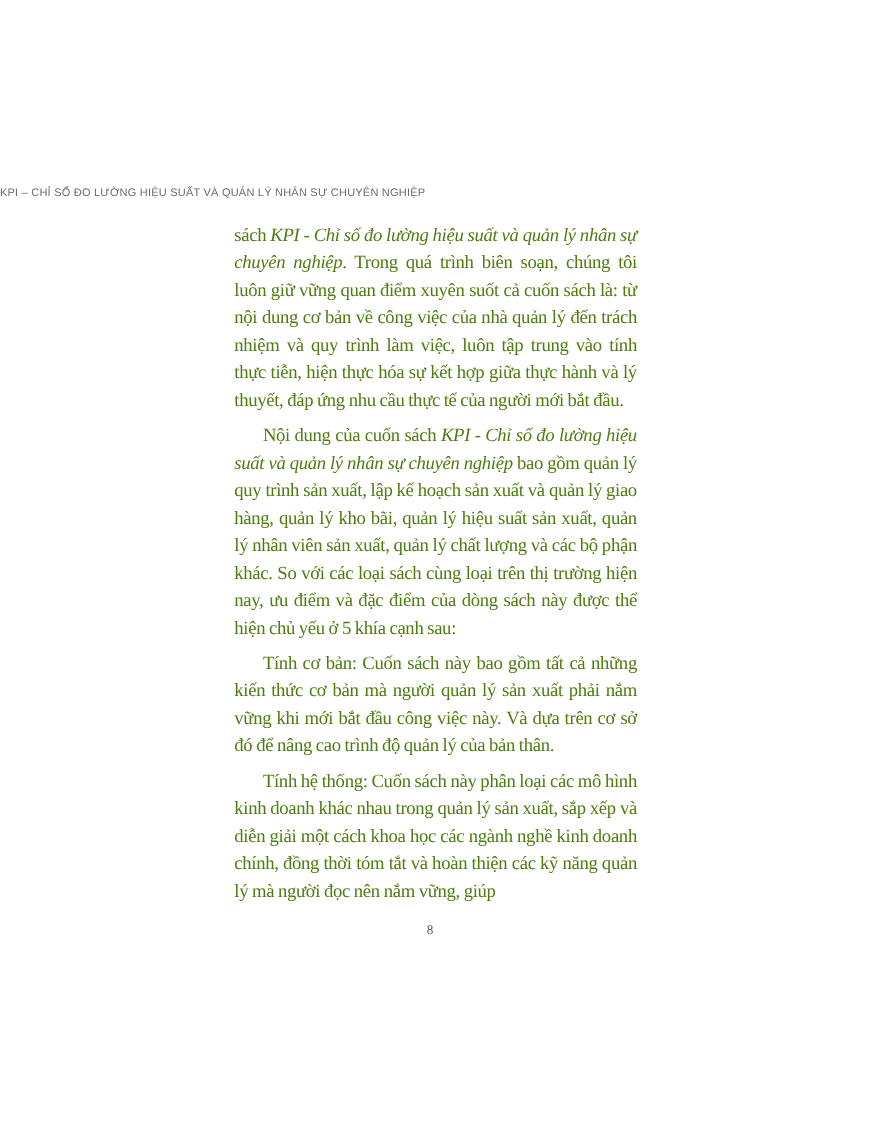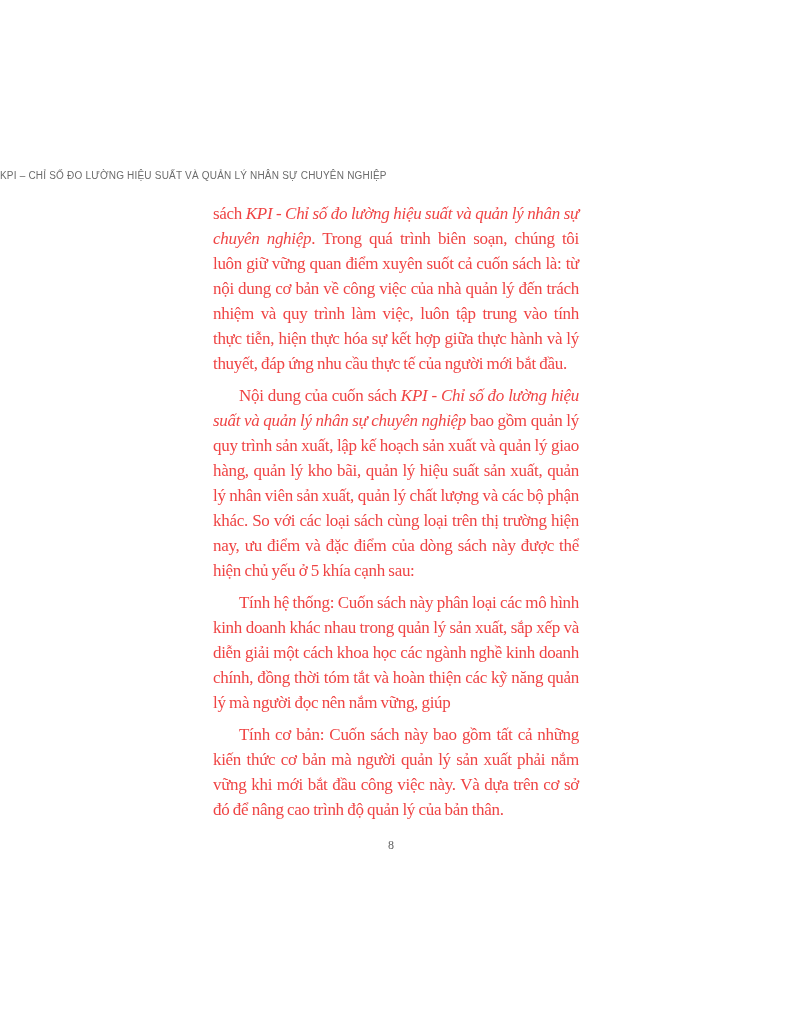--- a/index.html
+++ b/index.html
@@ -32,21 +32,21 @@
   .body-text {
     position: absolute;
     left: 213px;
     top: 201px;
     width: 366px;
     font-size: 17px;
     line-height: 25px;
     letter-spacing: -0.3px;
     word-spacing: -0.5px;
     text-align: justify;
-    color: #ef4444;
+    color: #4d7c0f;
   }
   .body-text p {
     margin: 0 0 7px 0;
     text-indent: 26px;
   }
   .body-text p.no-indent {
     text-indent: 0;
   }
   .seg-italic {
     font-style: italic;
@@ -68,21 +68,21 @@
 <div class="book-page">
 
   <div class="running-head">KPI – CHỈ SỐ ĐO LƯỜNG HIỆU SUẤT VÀ QUẢN LÝ NHÂN SỰ CHUYÊN NGHIỆP</div>
 
   <div class="body-text">
 
     <p class="no-indent"><span>sách </span><span class="seg-italic">KPI - Chỉ số đo lường hiệu suất và quản lý nhân sự chuyên nghiệp</span><span>. Trong quá trình biên soạn, chúng tôi luôn giữ vững quan điểm xuyên suốt cả cuốn sách là: từ nội dung cơ bản về công việc của nhà quản lý đến trách nhiệm và quy trình làm việc, luôn tập trung vào tính thực tiễn, hiện thực hóa sự kết hợp giữa thực hành và lý thuyết, đáp ứng nhu cầu thực tế của người mới bắt đầu.</span></p>
 
     <p><span>Nội dung của cuốn sách </span><span class="seg-italic">KPI - Chỉ số đo lường hiệu suất và quản lý nhân sự chuyên nghiệp</span><span> bao gồm quản lý quy trình sản xuất, lập kế hoạch sản xuất và quản lý giao hàng, quản lý kho bãi, quản lý hiệu suất sản xuất, quản lý nhân viên sản xuất, quản lý chất lượng và các bộ phận khác. So với các loại sách cùng loại trên thị trường hiện nay, ưu điểm và đặc điểm của dòng sách này được thể hiện chủ yếu ở 5 khía cạnh sau:</span></p>
 
+    <p><span>Tính cơ bản: Cuốn sách này bao gồm tất cả những kiến thức cơ bản mà người quản lý sản xuất phải nắm vững khi mới bắt đầu công việc này. Và dựa trên cơ sở đó để nâng cao trình độ quản lý của bản thân.</span></p>
+
     <p><span>Tính hệ thống: Cuốn sách này phân loại các mô hình kinh doanh khác nhau trong quản lý sản xuất, sắp xếp và diễn giải một cách khoa học các ngành nghề kinh doanh chính, đồng thời tóm tắt và hoàn thiện các kỹ năng quản lý mà người đọc nên nắm vững, giúp</span></p>
-
-    <p><span>Tính cơ bản: Cuốn sách này bao gồm tất cả những kiến thức cơ bản mà người quản lý sản xuất phải nắm vững khi mới bắt đầu công việc này. Và dựa trên cơ sở đó để nâng cao trình độ quản lý của bản thân.</span></p>
 
   </div>
 
   <div class="page-number">8</div>
 
 </div>
 
 </body></html>

